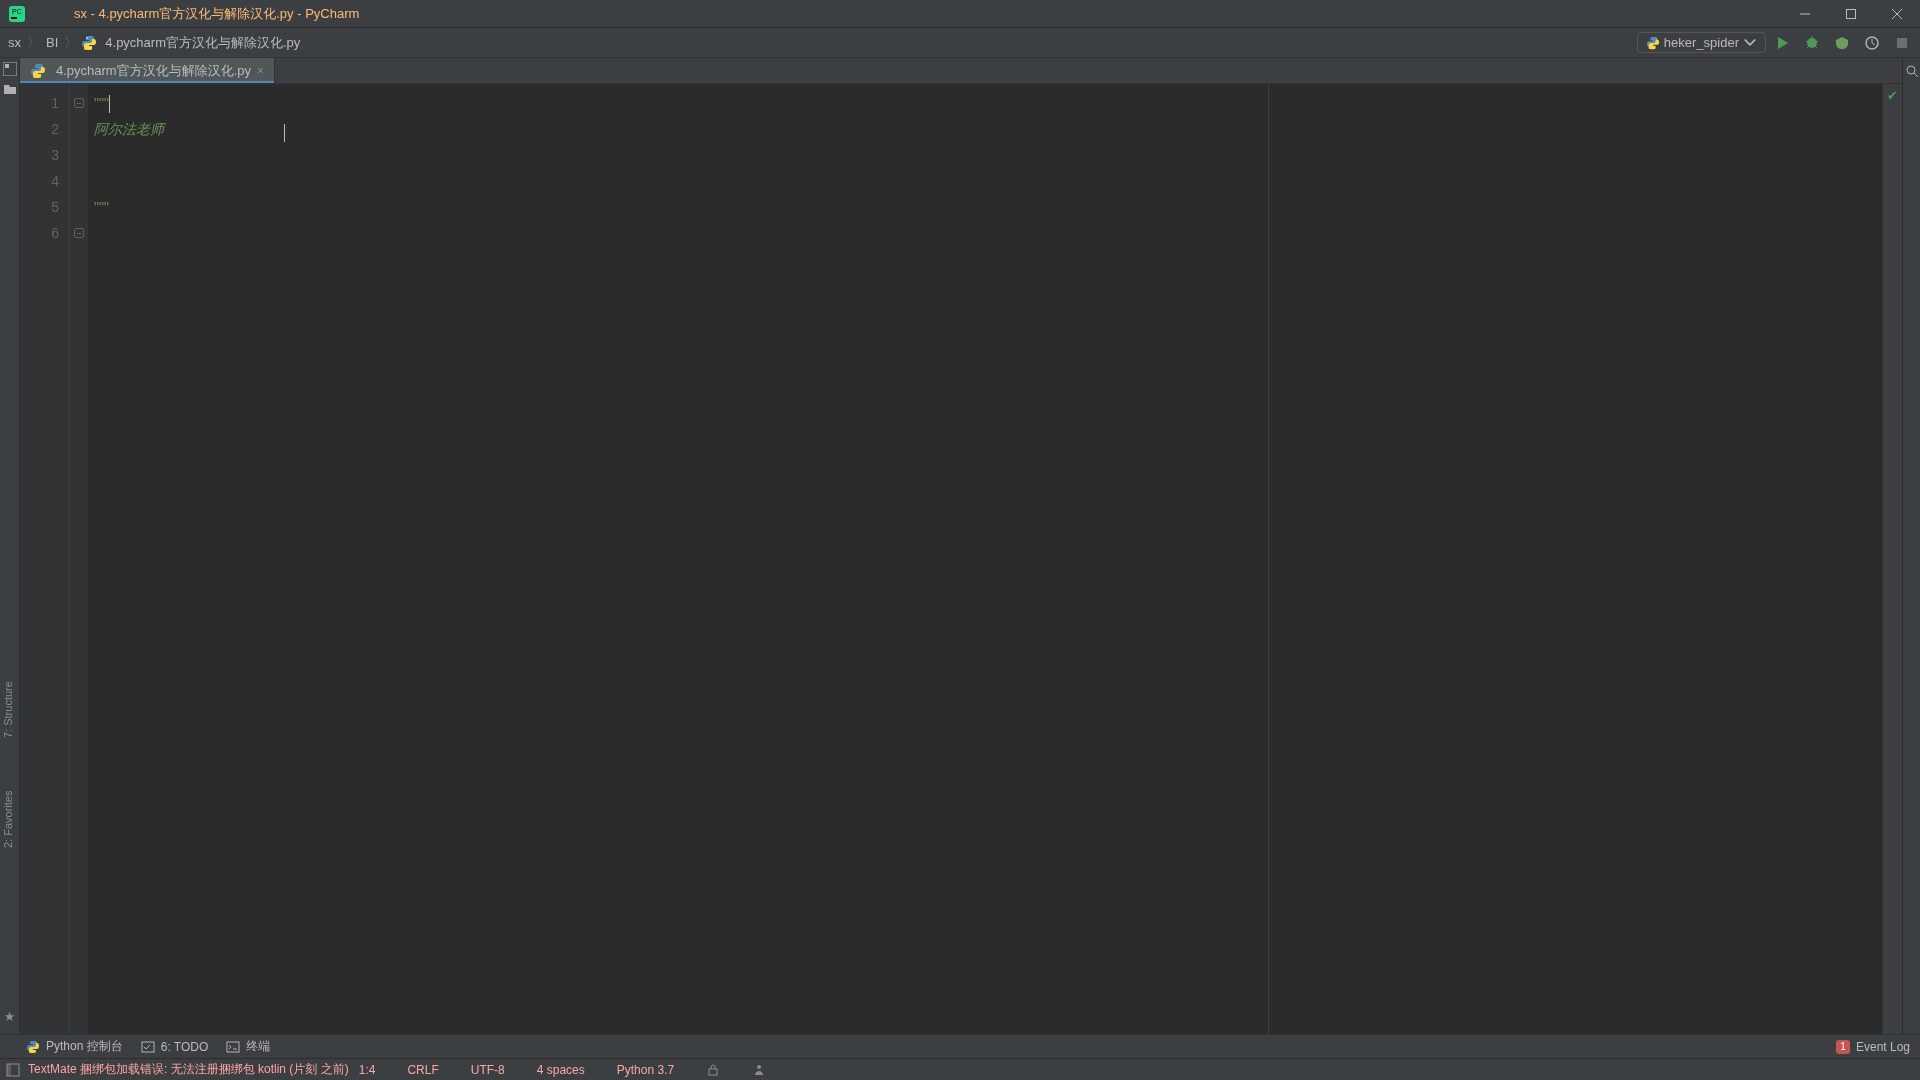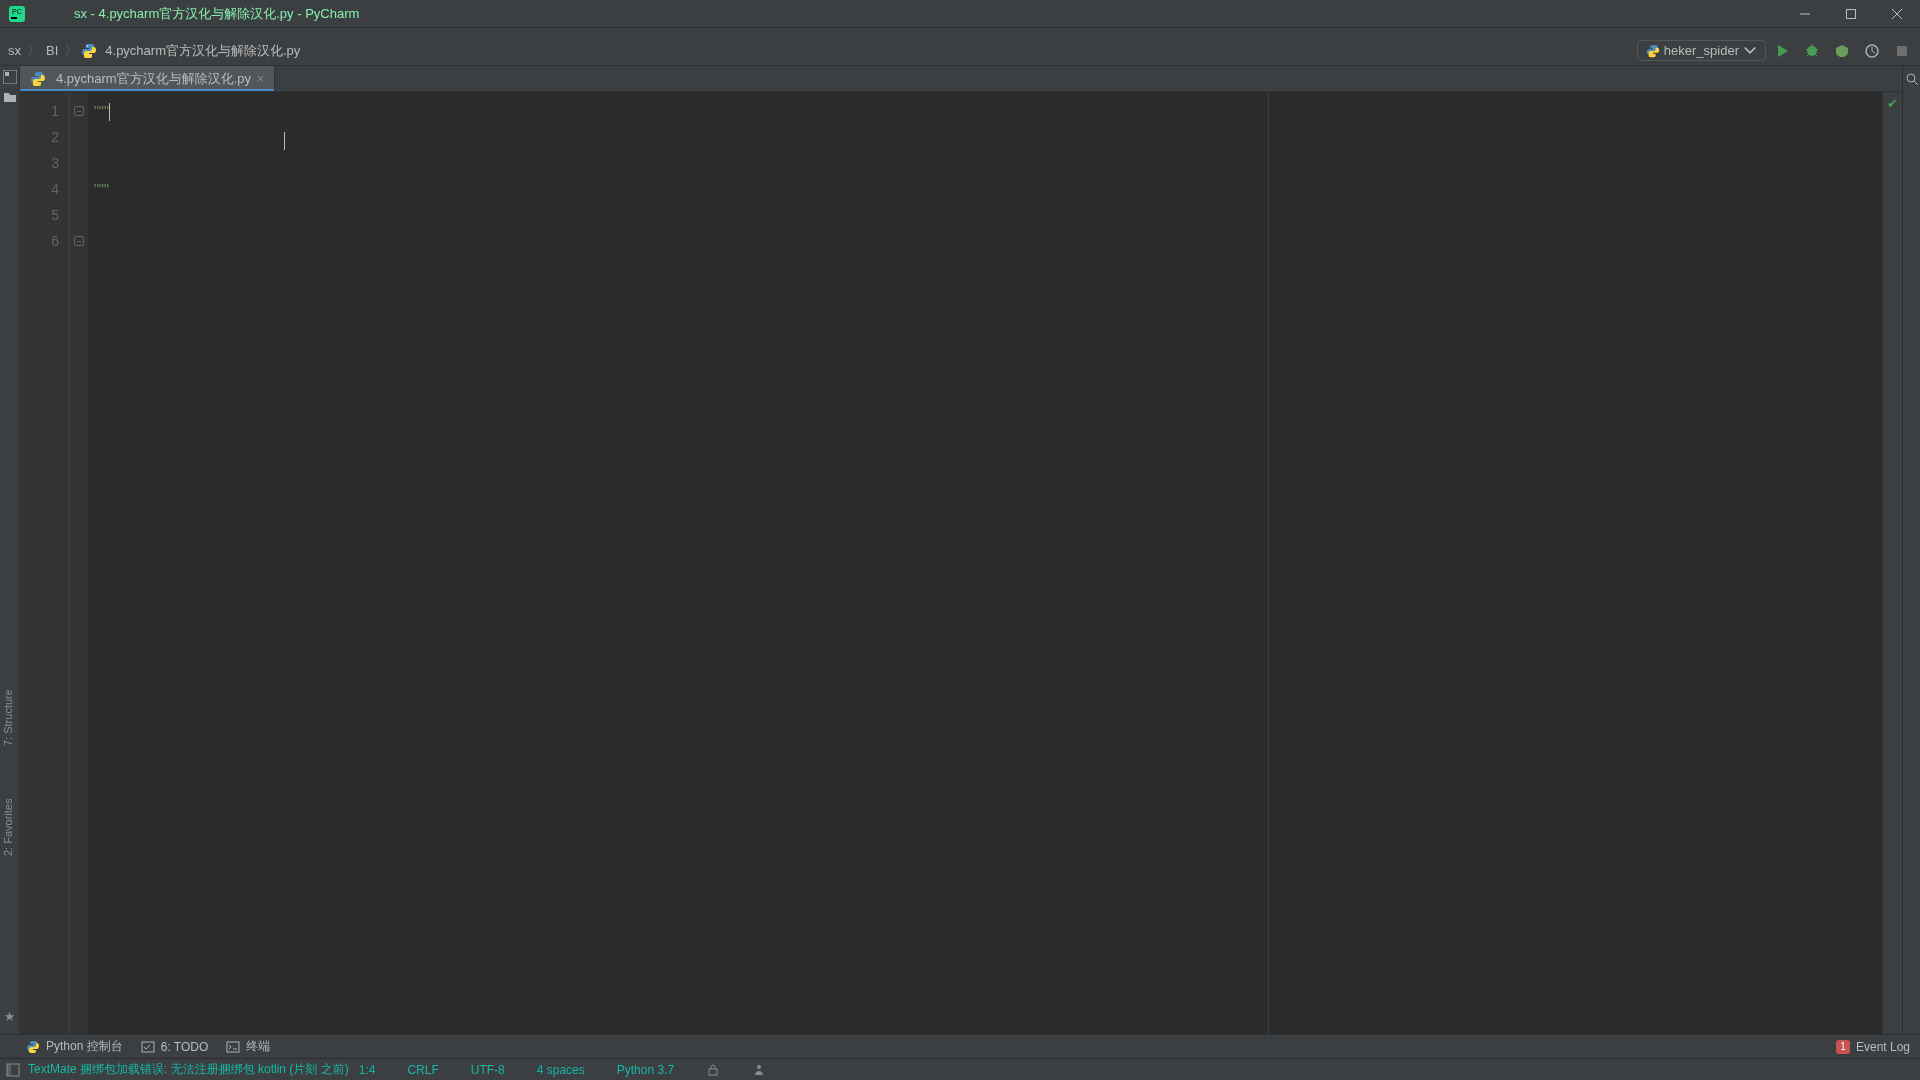--- a/index.html
+++ b/index.html
@@ -5,27 +5,27 @@
   * { margin:0; padding:0; box-sizing:border-box; font-family:"Segoe UI","Microsoft YaHei",sans-serif; }
   html,body { width:1920px; height:1080px; overflow:hidden; }
   body { background:#3c3f41; color:#bbbbbb; font-size:13px; display:flex; flex-direction:column; }
 
   
   .titlebar { height:28px; background:#3c3f41; display:flex; align-items:center; border-bottom:1px solid #2b2b2b; }
   .app-icon { width:22px; height:22px; margin:0 6px; display:flex; align-items:center; justify-content:center; }
   .app-icon svg { width:16px; height:16px; }
   .menu { display:flex; }
   .menu-item { padding:0 8px; height:28px; line-height:28px; color:#bbbbbb; cursor:pointer; }
-  .title-text { flex:1; text-align:left; padding-left:40px; color:#86efac; }
+  .title-text { flex:1; text-align:left; padding-left:40px; color:#fdba74; }
   .window-controls { display:flex; }
   .win-btn { width:46px; height:28px; display:flex; align-items:center; justify-content:center; color:#bbbbbb; }
   .win-btn svg { stroke:#bbbbbb; stroke-width:1; fill:none; }
 
   
-  .navbar { height:30px; background:#3c3f41; display:flex; align-items:center; border-bottom:1px solid #323232;margin-top:8px; }
+  .navbar { height:30px; background:#3c3f41; display:flex; align-items:center; border-bottom:1px solid #323232; }
   .breadcrumb { display:flex; align-items:center; padding-left:6px; gap:2px; }
   .crumb { color:#bbbbbb; padding:0 2px; }
   .crumb-sep { color:#6e6e6e; padding:0 2px; }
   .py-glyph { width:16px; height:16px; margin-right:4px; }
   .navbar-spacer { flex:1; }
   .run-config { display:flex; align-items:center; gap:4px; background:#3c3f41; border:1px solid #555; border-radius:4px; padding:2px 8px; margin-right:8px; }
   .run-config svg { width:14px; height:14px; }
   .toolbar-icons { display:flex; align-items:center; gap:14px; padding-right:10px; }
   .toolbar-icons .ic { width:16px; height:16px; display:flex; align-items:center; justify-content:center; }
 
@@ -67,21 +67,21 @@
 
   
   .bottom-tools { height:24px; background:#3c3f41; border-top:1px solid #323232; display:flex; align-items:center; gap:18px; padding-left:26px; }
   .tw-btn { display:flex; align-items:center; gap:6px; color:#bbbbbb; font-size:12px; }
   .tw-btn svg { width:14px; height:14px; }
   .tw-spacer { flex:1; }
   .event-log { display:flex; align-items:center; gap:6px; padding-right:10px; font-size:12px; }
   .badge { background:#c75450; color:#fff; border-radius:3px; width:14px; height:14px; font-size:10px; display:flex; align-items:center; justify-content:center; }
 
   
-  .statusbar { height:22px; background:#3c3f41; border-top:1px solid #2b2b2b; display:flex; align-items:center; font-size:12px; color:#14b8a6; }
+  .statusbar { height:22px; background:#3c3f41; border-top:1px solid #2b2b2b; display:flex; align-items:center; font-size:12px; color:#fca5a5; }
   .statusbar .sq { width:14px; height:14px; margin:0 6px; }
   .status-msg { padding-left:2px; }
   .status-center { flex:1; display:flex; align-items:center; justify-content:center; gap:8px; }
   .spinner { width:12px; height:12px; border:2px solid #555; border-top-color:#bbb; border-radius:50%; animation:spin 1s linear infinite; }
   @keyframes spin { to { transform:rotate(360deg); } }
   .progress { width:140px; height:6px; background:#2b2b2b; border-radius:3px; overflow:hidden; margin-left:10px; }
   .progress-bar { height:100%; width:30%; background:#5394ec; }
   .status-right { display:flex; align-items:center; gap:32px; padding:0 10px; }
   .lock-ic,.man-ic { width:14px; height:14px; }
 
@@ -224,20 +224,21 @@
         <div class="fold"></div>
           <div class="fold"></div>
           <div class="fold"></div>
           <div class="fold"></div>
         <div class="fold">
             <div class="fold-mark"></div>
           </div>
       </div>
       <div class="code">
         <div class="ln"><span class="str">"""</span><span class="caret"></span></div>
+        <div class="ln"><span class="doc">阿尔法老师</span></div>
         <div class="ln"><span class="doc"></span></div>
         <div class="ln"><span class="doc"></span></div>
         <div class="ln"><span class="str">"""</span></div>
         <div class="right-margin"></div>
         <div class="text-cursor"></div>
       </div>
       <div class="right-gutter">
         <div class="editor-check">✔</div>
       </div>
     </div>

